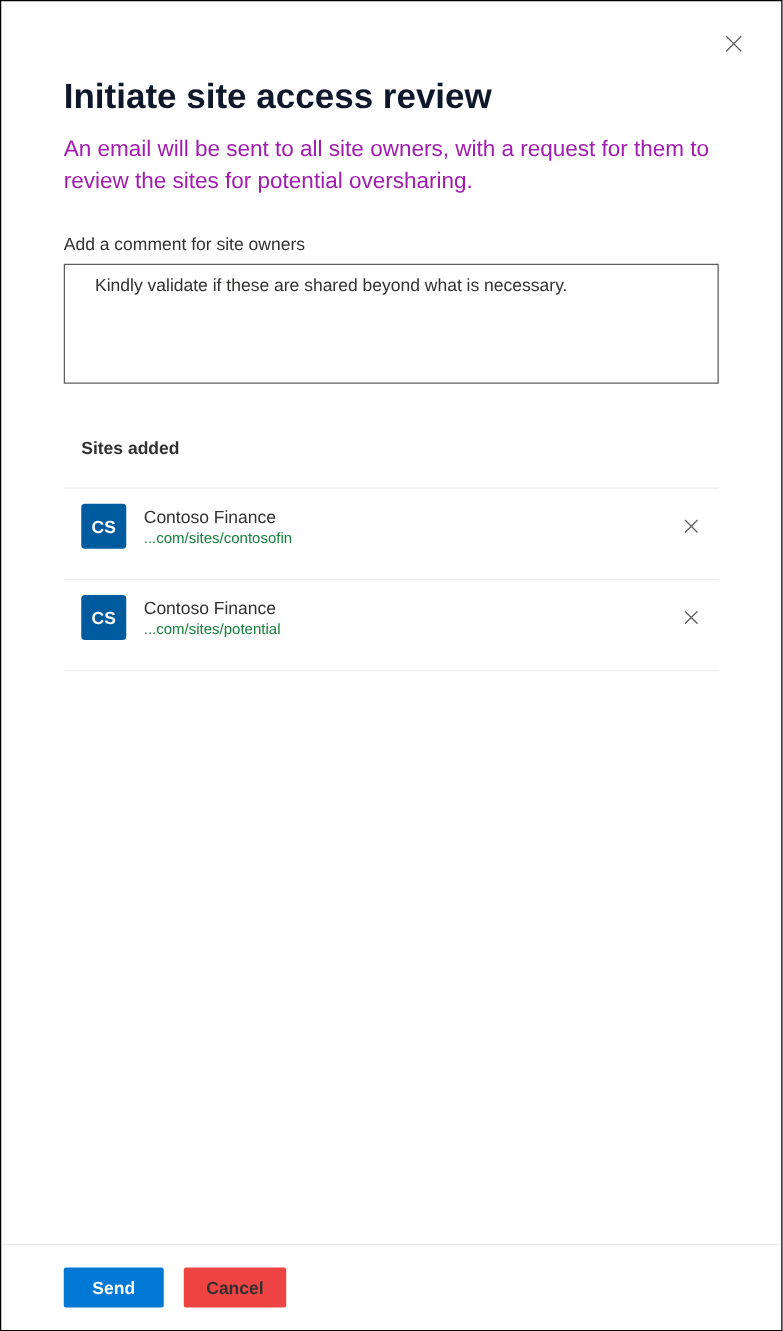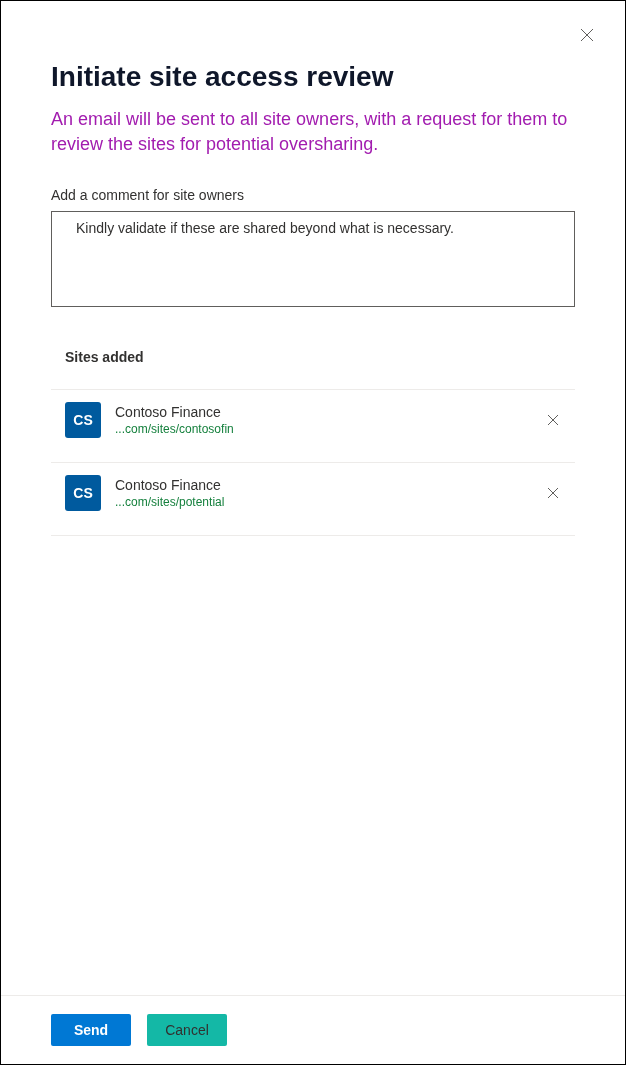--- a/index.html
+++ b/index.html
@@ -136,22 +136,23 @@
       border: none;
       cursor: pointer;
       border-radius: 2px;
     }
     .btn-primary {
       background: #0078d4;
       color: #fff;
       font-weight: 600;
     }
     .btn-secondary {
-      background: #14b8a6;
-      color: #323130;
+      background: #ef4444;
+      color: #323130;
+      font-weight: bold;
     }
   </style>
 </head>
 <body>
 
 <button class="close-btn">
   <svg width="14" height="14" viewBox="0 0 14 14" fill="none" stroke="currentColor" stroke-width="1">
     <line x1="1" y1="1" x2="13" y2="13"></line>
     <line x1="13" y1="1" x2="1" y2="13"></line>
   </svg>

